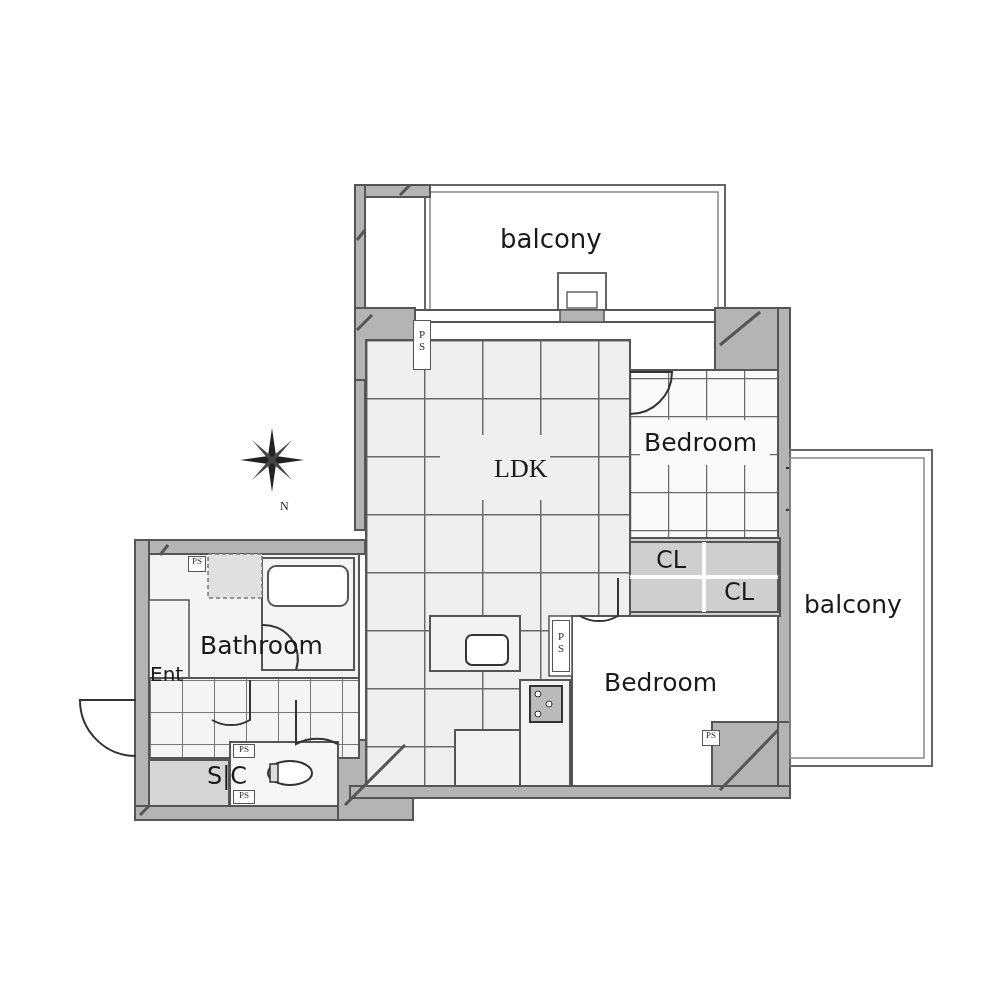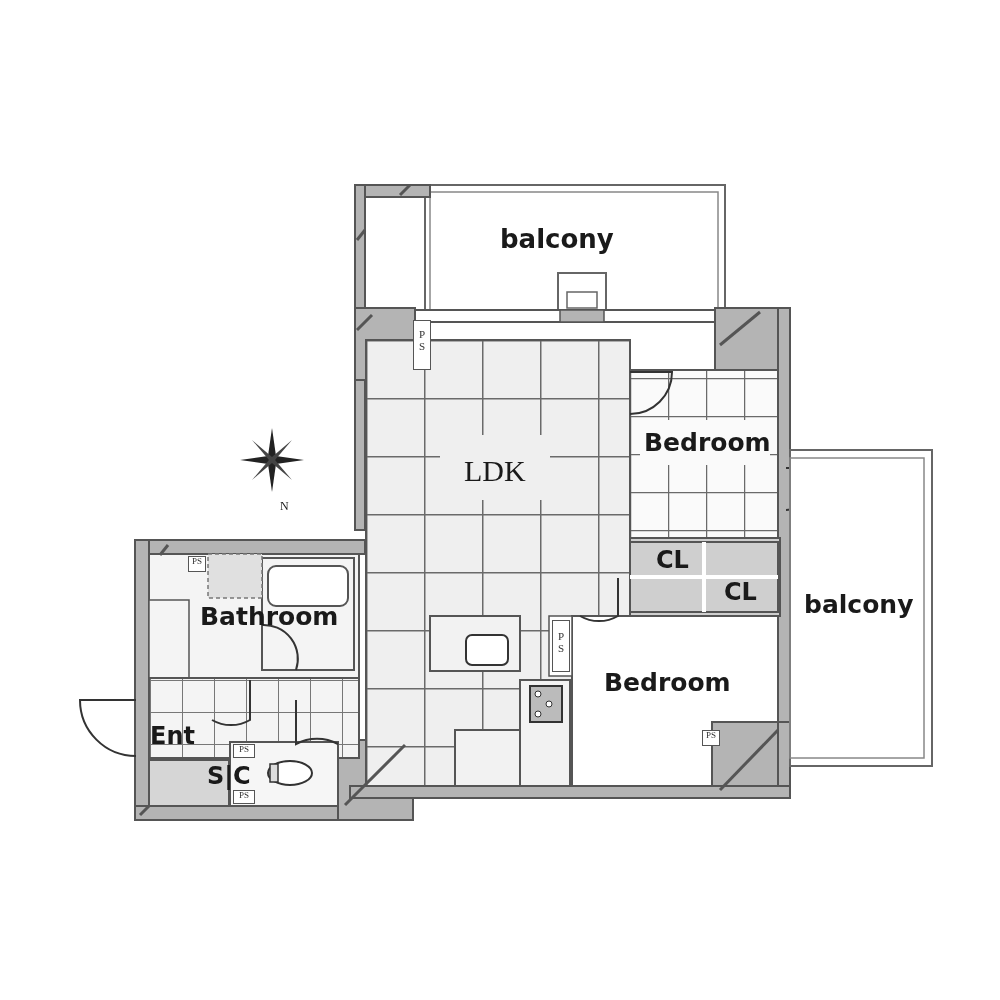--- a/index.html
+++ b/index.html
@@ -1,19 +1,19 @@
 <!DOCTYPE html>
 <html><head>
 <meta charset="utf-8">
 <style>
   html, body { margin:0; padding:0; background:#ffffff; }
   body { width:1000px; height:1000px; position:relative; overflow:hidden; font-family:"Liberation Sans", sans-serif; }
   svg { position:absolute; left:0; top:0; }
   .label { position:absolute; color:#1a1a1a; white-space:nowrap; line-height:1; }
-  .sans { font-family:"DejaVu Sans", sans-serif; font-weight:700;text-align:center; }
+  .sans { font-family:"DejaVu Sans", sans-serif; font-weight:400;text-align:center; }
   .serif { font-family:"Liberation Serif", serif; }
   .ps { position:absolute; font-family:"Liberation Serif", serif; font-size:11px; color:#333; text-align:center; line-height:1.05; background:#fff; border:1px solid #555; box-sizing:border-box; }
 </style>
 </head>
 <body>
 
 <svg width="1000" height="1000" viewBox="0 0 1000 1000">
   <defs>
     <pattern id="tiles" x="366" y="340" width="58" height="58" patternUnits="userSpaceOnUse">
       <rect width="58" height="58" fill="#efefef"></rect>
@@ -137,28 +137,28 @@
     <polygon points="-32,0 -4,-4 0,0 -4,4" fill="#222"></polygon>
     <polygon points="32,0 4,-4 0,0 4,4" fill="#222"></polygon>
     <polygon points="-20,-20 0,-3 0,0 -3,0" fill="#444"></polygon>
     <polygon points="20,20 0,3 0,0 3,0" fill="#444"></polygon>
     <polygon points="20,-20 3,0 0,0 0,-3" fill="#444"></polygon>
     <polygon points="-20,20 -3,0 0,0 0,3" fill="#444"></polygon>
   </g>
 </svg>
 
 <div class="label sans" style="left:500px;top:226px;font-size:26px;">balcony</div>
-<div class="label serif" style="left:464px;top:456px;font-size:30px;">LDK</div>
+<div class="label serif" style="left:494px;top:456px;font-size:26px;">LDK</div>
 <div class="label sans" style="left:644px;top:430px;font-size:25px;">Bedroom</div>
 <div class="label sans" style="left:604px;top:670px;font-size:25px;">Bedroom</div>
 <div class="label sans" style="left:656px;top:548px;font-size:24px;">CL</div>
 <div class="label sans" style="left:724px;top:580px;font-size:24px;">CL</div>
 <div class="label sans" style="left:804px;top:592px;font-size:25px;">balcony</div>
-<div class="label sans" style="left:200px;top:604px;font-size:25px;">Bathroom</div>
-<div class="label sans" style="left:150px;top:724px;font-size:24px;">Ent</div>
+<div class="label sans" style="left:200px;top:633px;font-size:25px;">Bathroom</div>
+<div class="label sans" style="left:150px;top:664px;font-size:20px;">Ent</div>
 <div class="label sans" style="left:166px;top:764px;font-size:24px;margin-left:41px;">S|C</div>
 <div class="label serif" style="left:280px;top:500px;font-size:12px;">N</div>
 
 <div class="ps" style="left:413px;top:320px;width:18px;height:50px;padding-top:8px;white-space:pre-line;">P
 S</div>
 <div class="ps" style="left:552px;top:620px;width:18px;height:52px;padding-top:10px;white-space:pre-line;">P
 S</div>
 <div class="ps" style="left:188px;top:556px;width:18px;height:16px;font-size:9px;">PS</div>
 <div class="ps" style="left:233px;top:744px;width:22px;height:14px;font-size:9px;">PS</div>
 <div class="ps" style="left:233px;top:790px;width:22px;height:14px;font-size:9px;">PS</div>

